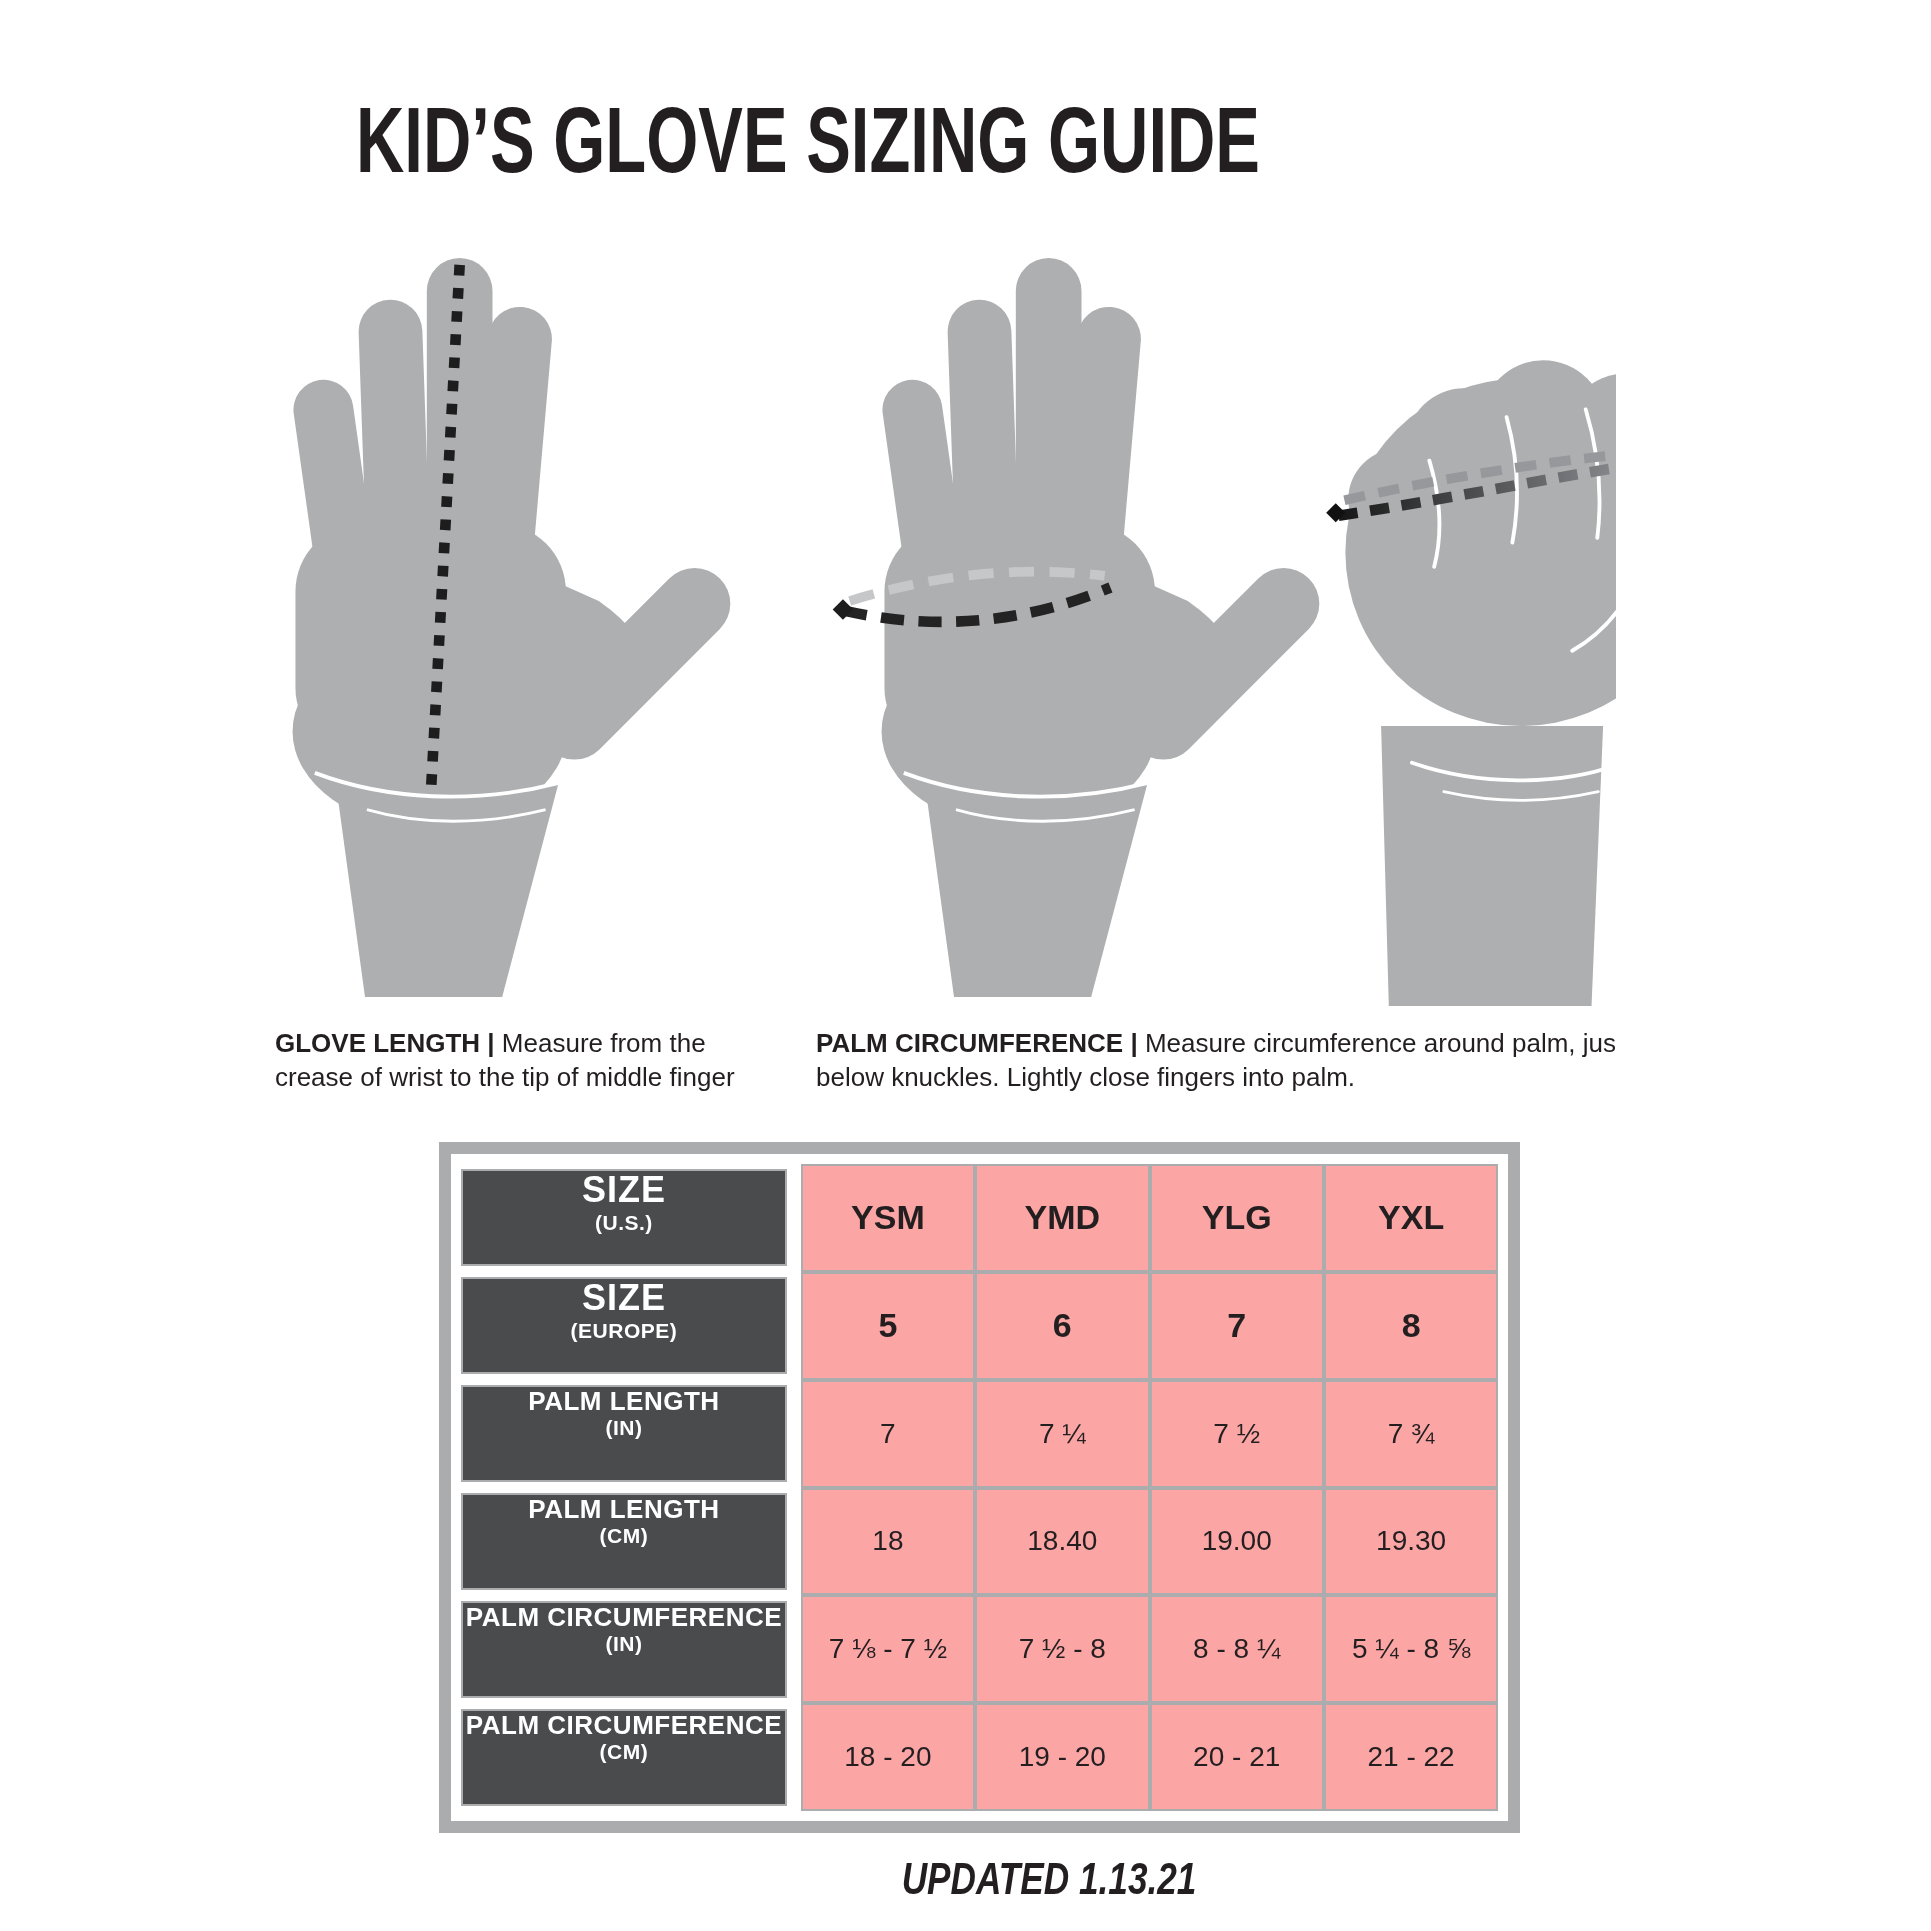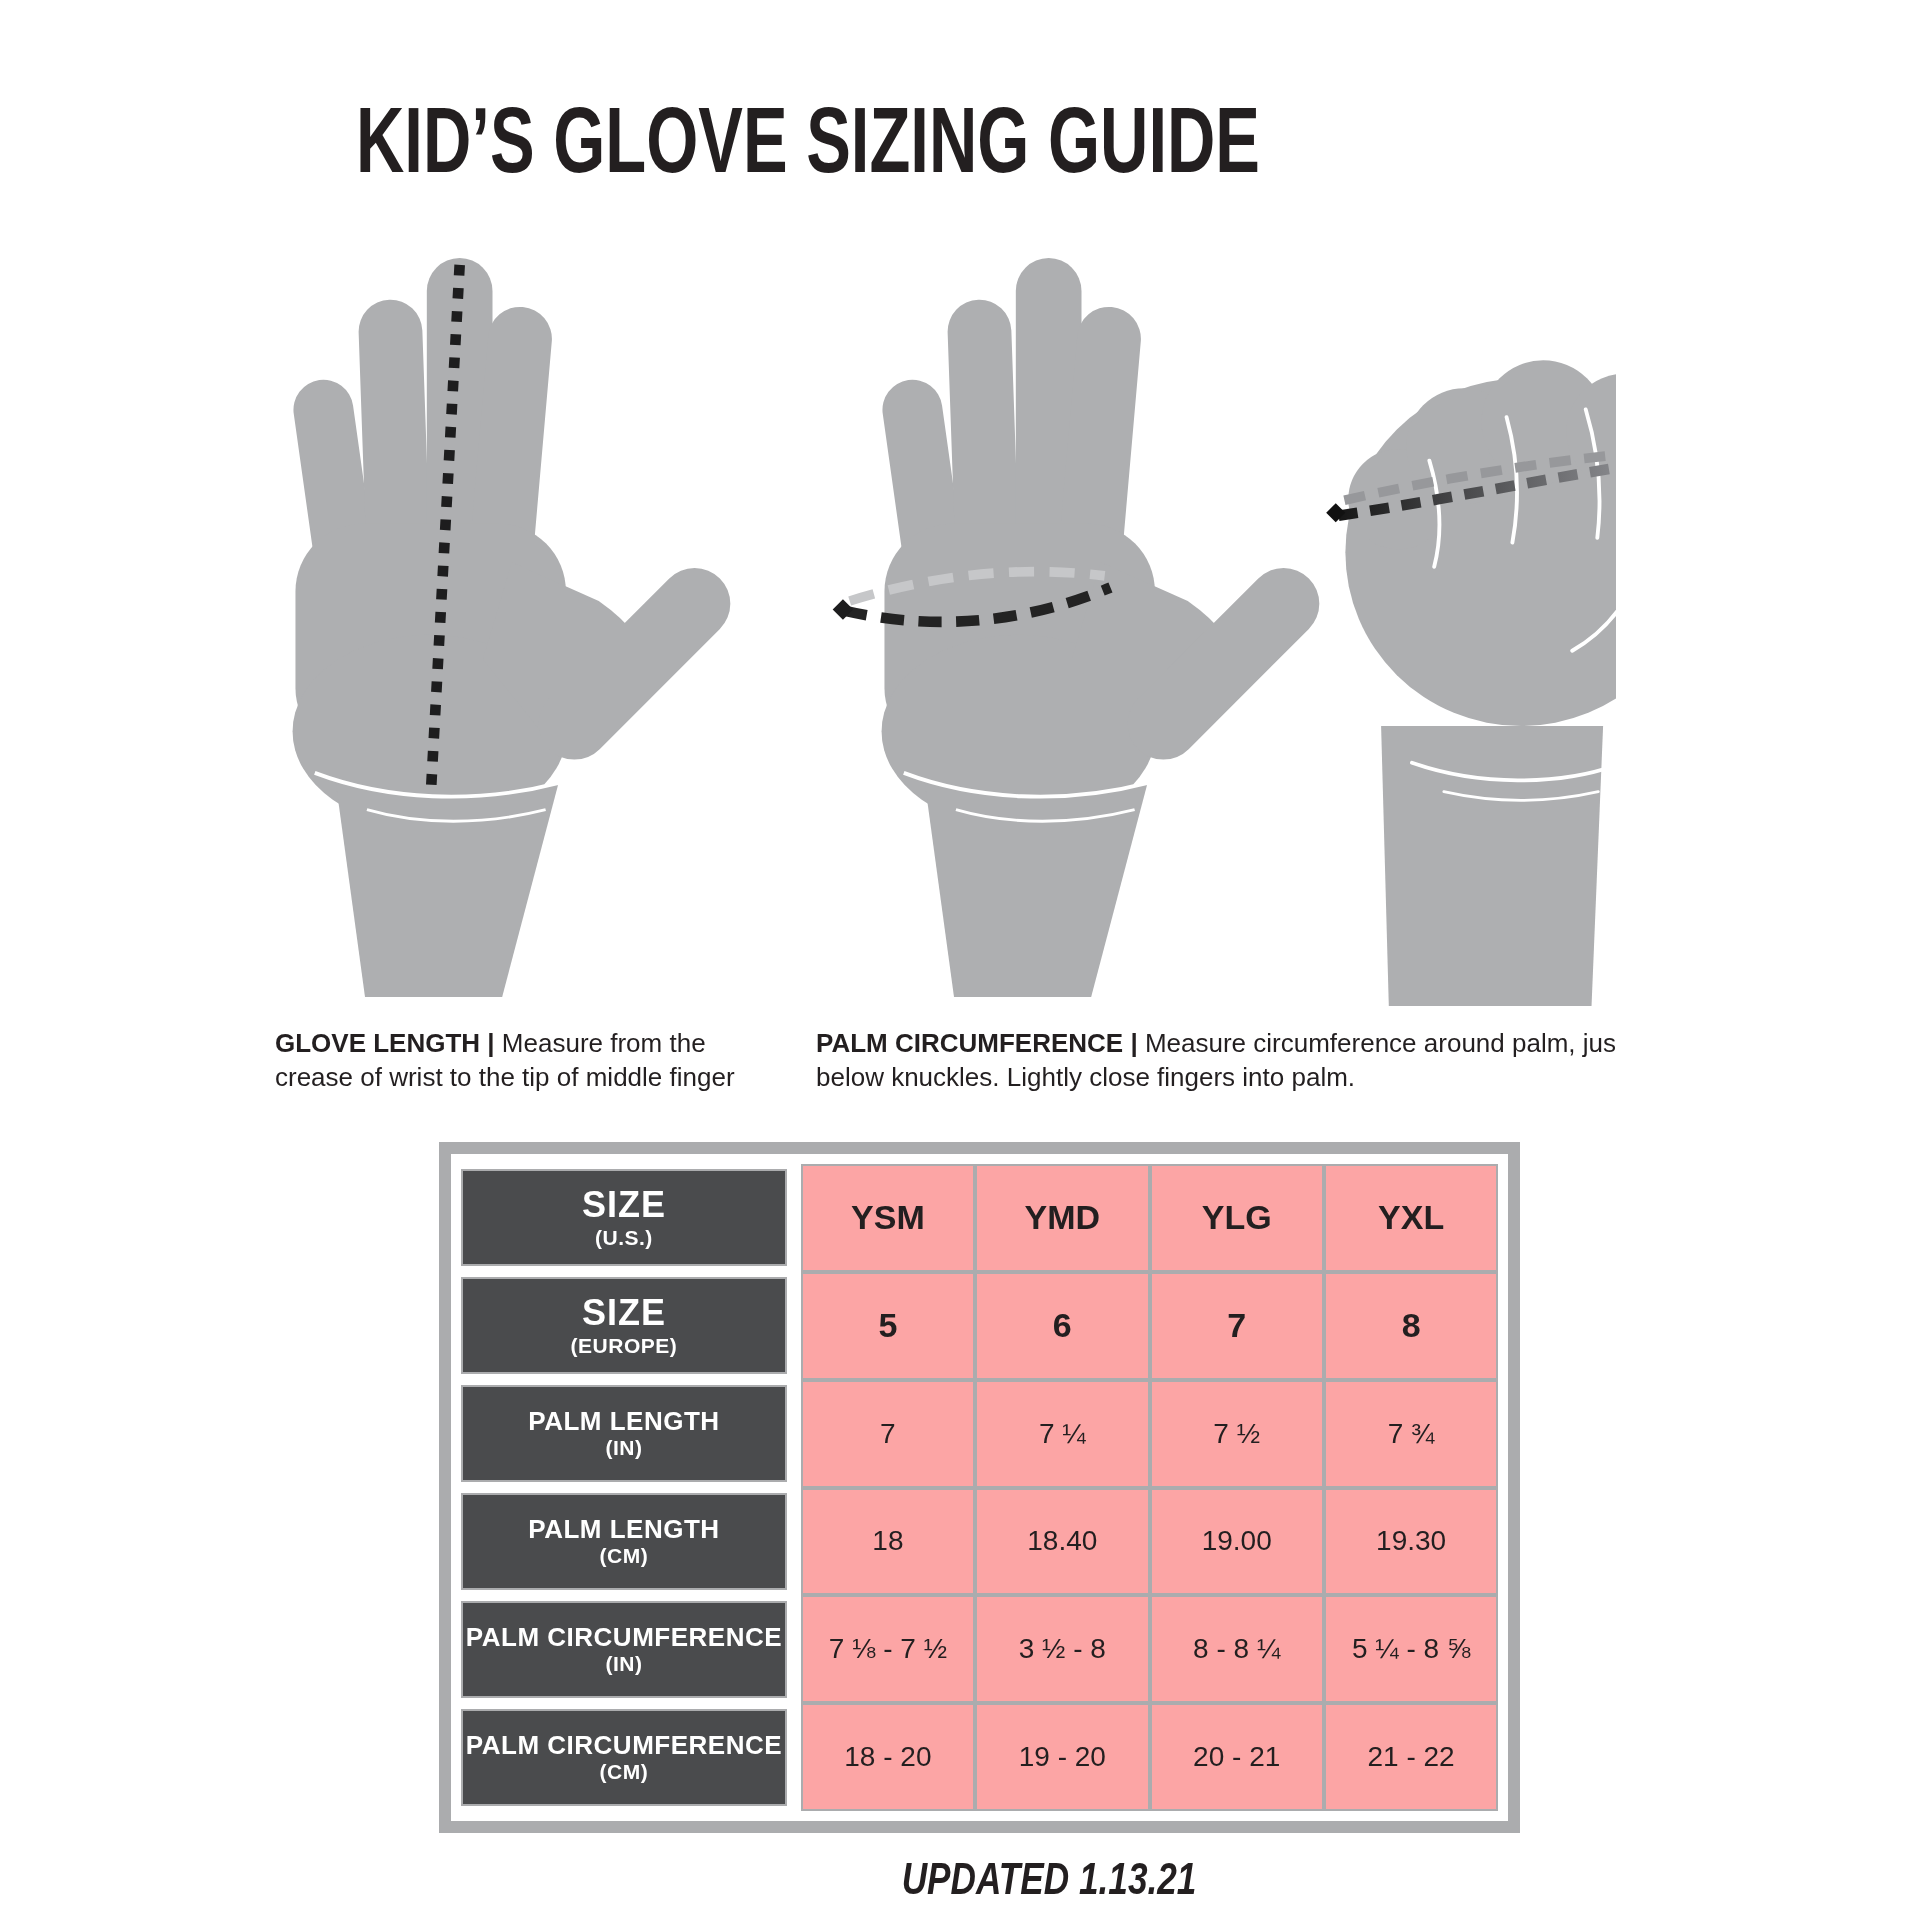--- a/index.html
+++ b/index.html
@@ -23,21 +23,21 @@
   
   .sizing-table{
     position:absolute;left:439px;top:1101px;width:1081px;height:691px;
     box-sizing:border-box;border:12.6px solid #ABACAE;background:#fff;
     padding:9.7px;display:flex;flex-direction:column;
   }
   .trow{flex:1;display:flex;min-height:0;}
   .label-wrap{width:340px;box-sizing:border-box;padding:5.8px 13.5px 5.8px 0;}
   .label-cell{
     height:100%;box-sizing:border-box;background:#4A4B4D;border:2.9px solid #ABACAE;
-    display:flex;flex-direction:column;align-items:center;justify-content:center;
+    display:flex;flex-direction:column;align-items:center;
     color:#ffffff;text-align:center;line-height:1.08;
   }
   .label-main{font-weight:bold;font-size:26px;letter-spacing:0.5px;}
   .label-cell.big .label-main{font-size:36px;letter-spacing:1px;}
   .label-sub{font-weight:bold;font-size:21px;margin-top:1.9px;letter-spacing:0.5px;}
   .data-cell{
     flex:1;box-sizing:border-box;background:#fca5a5;border:2.9px solid #ABACAE;
     display:flex;align-items:center;justify-content:center;
     font-size:28px;color:#231F20;white-space:nowrap;
   }
@@ -179,21 +179,21 @@
     </div>
 
     <div class="trow">
       <div class="label-wrap">
         <div class="label-cell">
           <span class="label-main">PALM CIRCUMFERENCE</span>
           <span class="label-sub">(IN)</span>
         </div>
       </div>
       <div class="data-cell">7 ⅛ - 7 ½</div>
-      <div class="data-cell">3 ½ - 8</div>
+      <div class="data-cell">7 ½ - 8</div>
       <div class="data-cell">8 - 8 ¼</div>
       <div class="data-cell">5 ¼ - 8 ⅝</div>
     </div>
 
     <div class="trow">
       <div class="label-wrap">
         <div class="label-cell">
           <span class="label-main">PALM CIRCUMFERENCE</span>
           <span class="label-sub">(CM)</span>
         </div>

